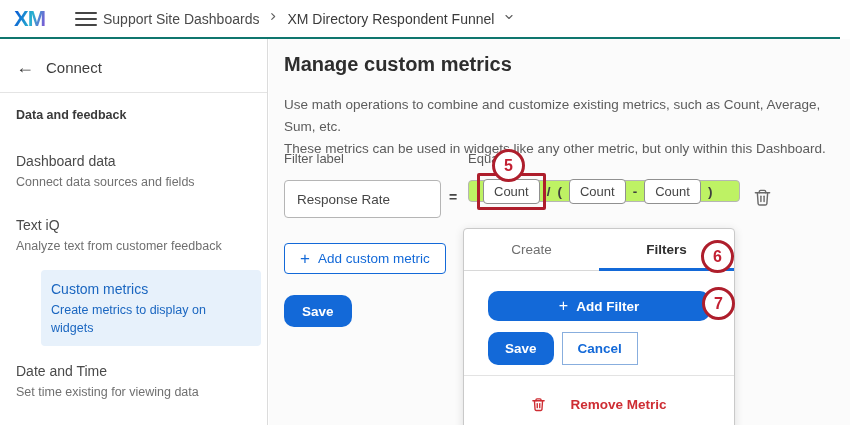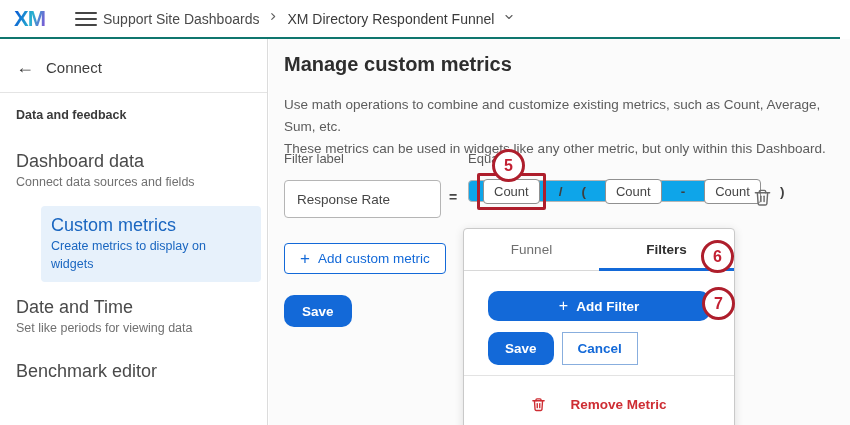--- a/index.html
+++ b/index.html
@@ -35,21 +35,21 @@
   .sidebar {
     position: absolute; top: 39px; left: 0; bottom: 0; width: 268px;
     background: #fff; border-right: 1px solid #dcdcdc;
   }
   .settings-head { display: flex; align-items: center; gap: 12px; padding: 18px 16px 15px; cursor: pointer; }
   .settings-head .arrow { font-size: 18px; color: #3d3d3d; line-height: 20px; }
   .settings-head .lbl { font-size: 15px; color: #3d3d3d; }
   .side-divider { height: 1px; background: #e4e4e4; }
   .section-label { margin: 15px 16px 20px; font-size: 12.5px; font-weight: bold; color: #3a3a3a; }
   .nav-item { margin: 0 6px 6px; padding: 9px 10px; border-radius: 4px; cursor: pointer; }
-  .nav-item .t { font-size: 18px; color: #4a4a4a; line-height: 20px; }
+  .nav-item .t { font-size: 14px; color: #4a4a4a; line-height: 20px; }
   .nav-item .s { font-size: 12.5px; color: #707070; line-height: 18px; margin-top: 2px; }
   .nav-item.active { background: #e7f1fb; margin-left: 41px; }
   .nav-item.active .t, .nav-item.active .s { color: #1a66c0; }
 
   
   .main {
     position: absolute; top: 39px; left: 269px; right: 0; bottom: 0;
     background: #fbfbfb;
     padding-left: 48px;
   }
@@ -59,22 +59,22 @@
   .cap-metric { left: 15px; }
   .cap-equation { left: 199px; }
   .metric-input {
     position: absolute; left: 15px; top: 141px; width: 157px; height: 38px;
     border: 1px solid #b5b5b5; border-radius: 4px; background: #fff;
     padding: 0 12px; font-size: 13.5px; color: #464646; font-family: inherit;
   }
   .equals { position: absolute; left: 180px; top: 150px; font-size: 14px; font-weight: bold; color: #464646; }
   .eq-box {
     position: absolute; left: 199px; top: 141px; width: 272px; height: 22px;
-    background: #0ea5e9; border: 1px solid #b5b5b5; border-radius: 4px;
-    display: flex; align-items: center; padding: 0 10px 0 14px; gap: 19px;
+    background: #bef264; border: 1px solid #b5b5b5; border-radius: 4px;
+    display: flex; align-items: center; padding: 0 10px 0 14px; gap: 7px;
   }
   .chip {
     background: #fff; border: 1px solid #909090; border-radius: 4px;
     padding: 4px 10px; font-size: 13px; color: #464646; font-family: inherit; cursor: pointer;
   }
   .op { font-size: 13.5px; font-weight: bold; color: #3f3f3f; }
   .annot-rect { display: inline-flex; border: 3px solid #ae1e2c; padding: 3px; margin: -6px; border-radius: 2px; }
   .icon-btn { background: none; border: none; cursor: pointer; color: #6a6a6a; }
   .trash-eq { position: absolute; left: 484px; top: 148px; }
   .btn-add-metric {
@@ -158,27 +158,31 @@
     <span class="arrow">←</span>
     <span class="lbl">Connect</span>
   </div>
   <div class="side-divider"></div>
   <div class="section-label">Data and feedback</div>
 
   <div class="nav-item">
     <div class="t">Dashboard data</div>
     <div class="s">Connect data sources and fields</div>
   </div>
+  <div class="nav-item">
+    <div class="t">Text iQ</div>
+    <div class="s">Analyze text from customer feedback</div>
+  </div>
   <div class="nav-item active">
     <div class="t">Custom metrics</div>
     <div class="s">Create metrics to display on widgets</div>
   </div>
   <div class="nav-item">
     <div class="t">Date and Time</div>
-    <div class="s">Set like periods for viewing data</div>
+    <div class="s">Set time existing for viewing data</div>
   </div>
   <div class="nav-item">
     <div class="t">Benchmark editor</div>
 
   </div>
 </aside>
 
 <main class="main">
   <h1 class="page-title">Manage custom metrics</h1>
   <div class="page-desc">
@@ -217,21 +221,21 @@
 
   <button class="btn-add-metric">
     <span class="plus">+</span>
     <span>Add custom metric</span>
   </button>
 
   <button class="btn-blue btn-save-main">Save</button>
 
   <section class="popup">
     <div class="popup-tabs">
-      <div class="tab">Funnel</div>
+      <div class="tab">Create</div>
       <div class="tab active">Filters</div>
     </div>
     <div class="popup-inner">
       <button class="btn-blue btn-add-filter">
         <span class="plus">+</span>
         <span>Add Filter</span>
       </button>
       <div class="popup-actions">
         <button class="btn-blue btn-save-popup">Save</button>
         <button class="btn-cancel">Cancel</button>

